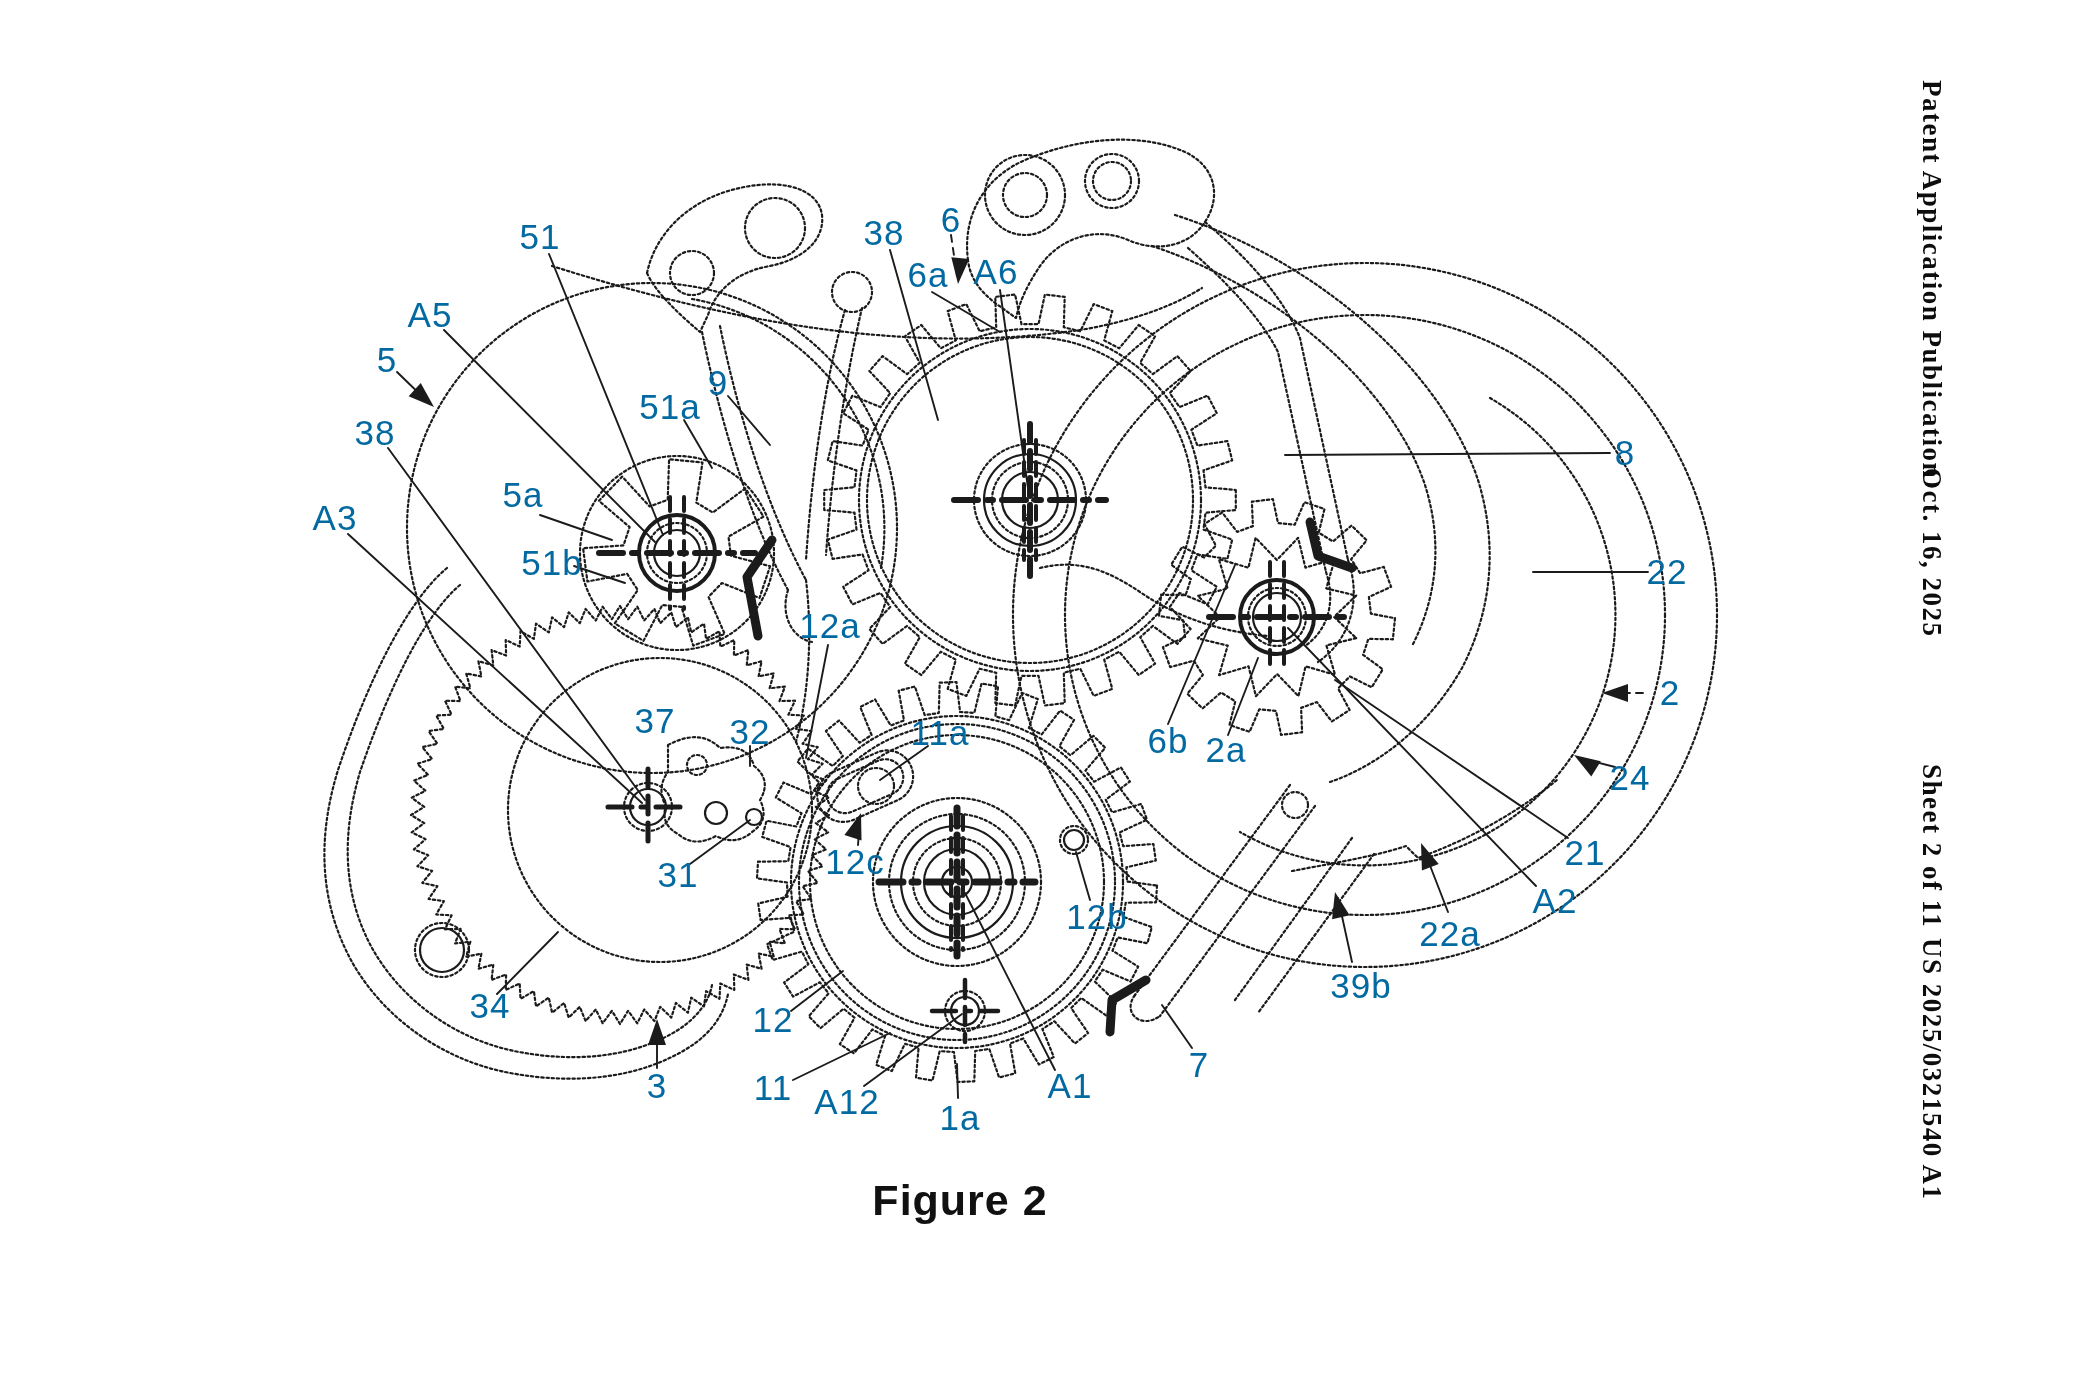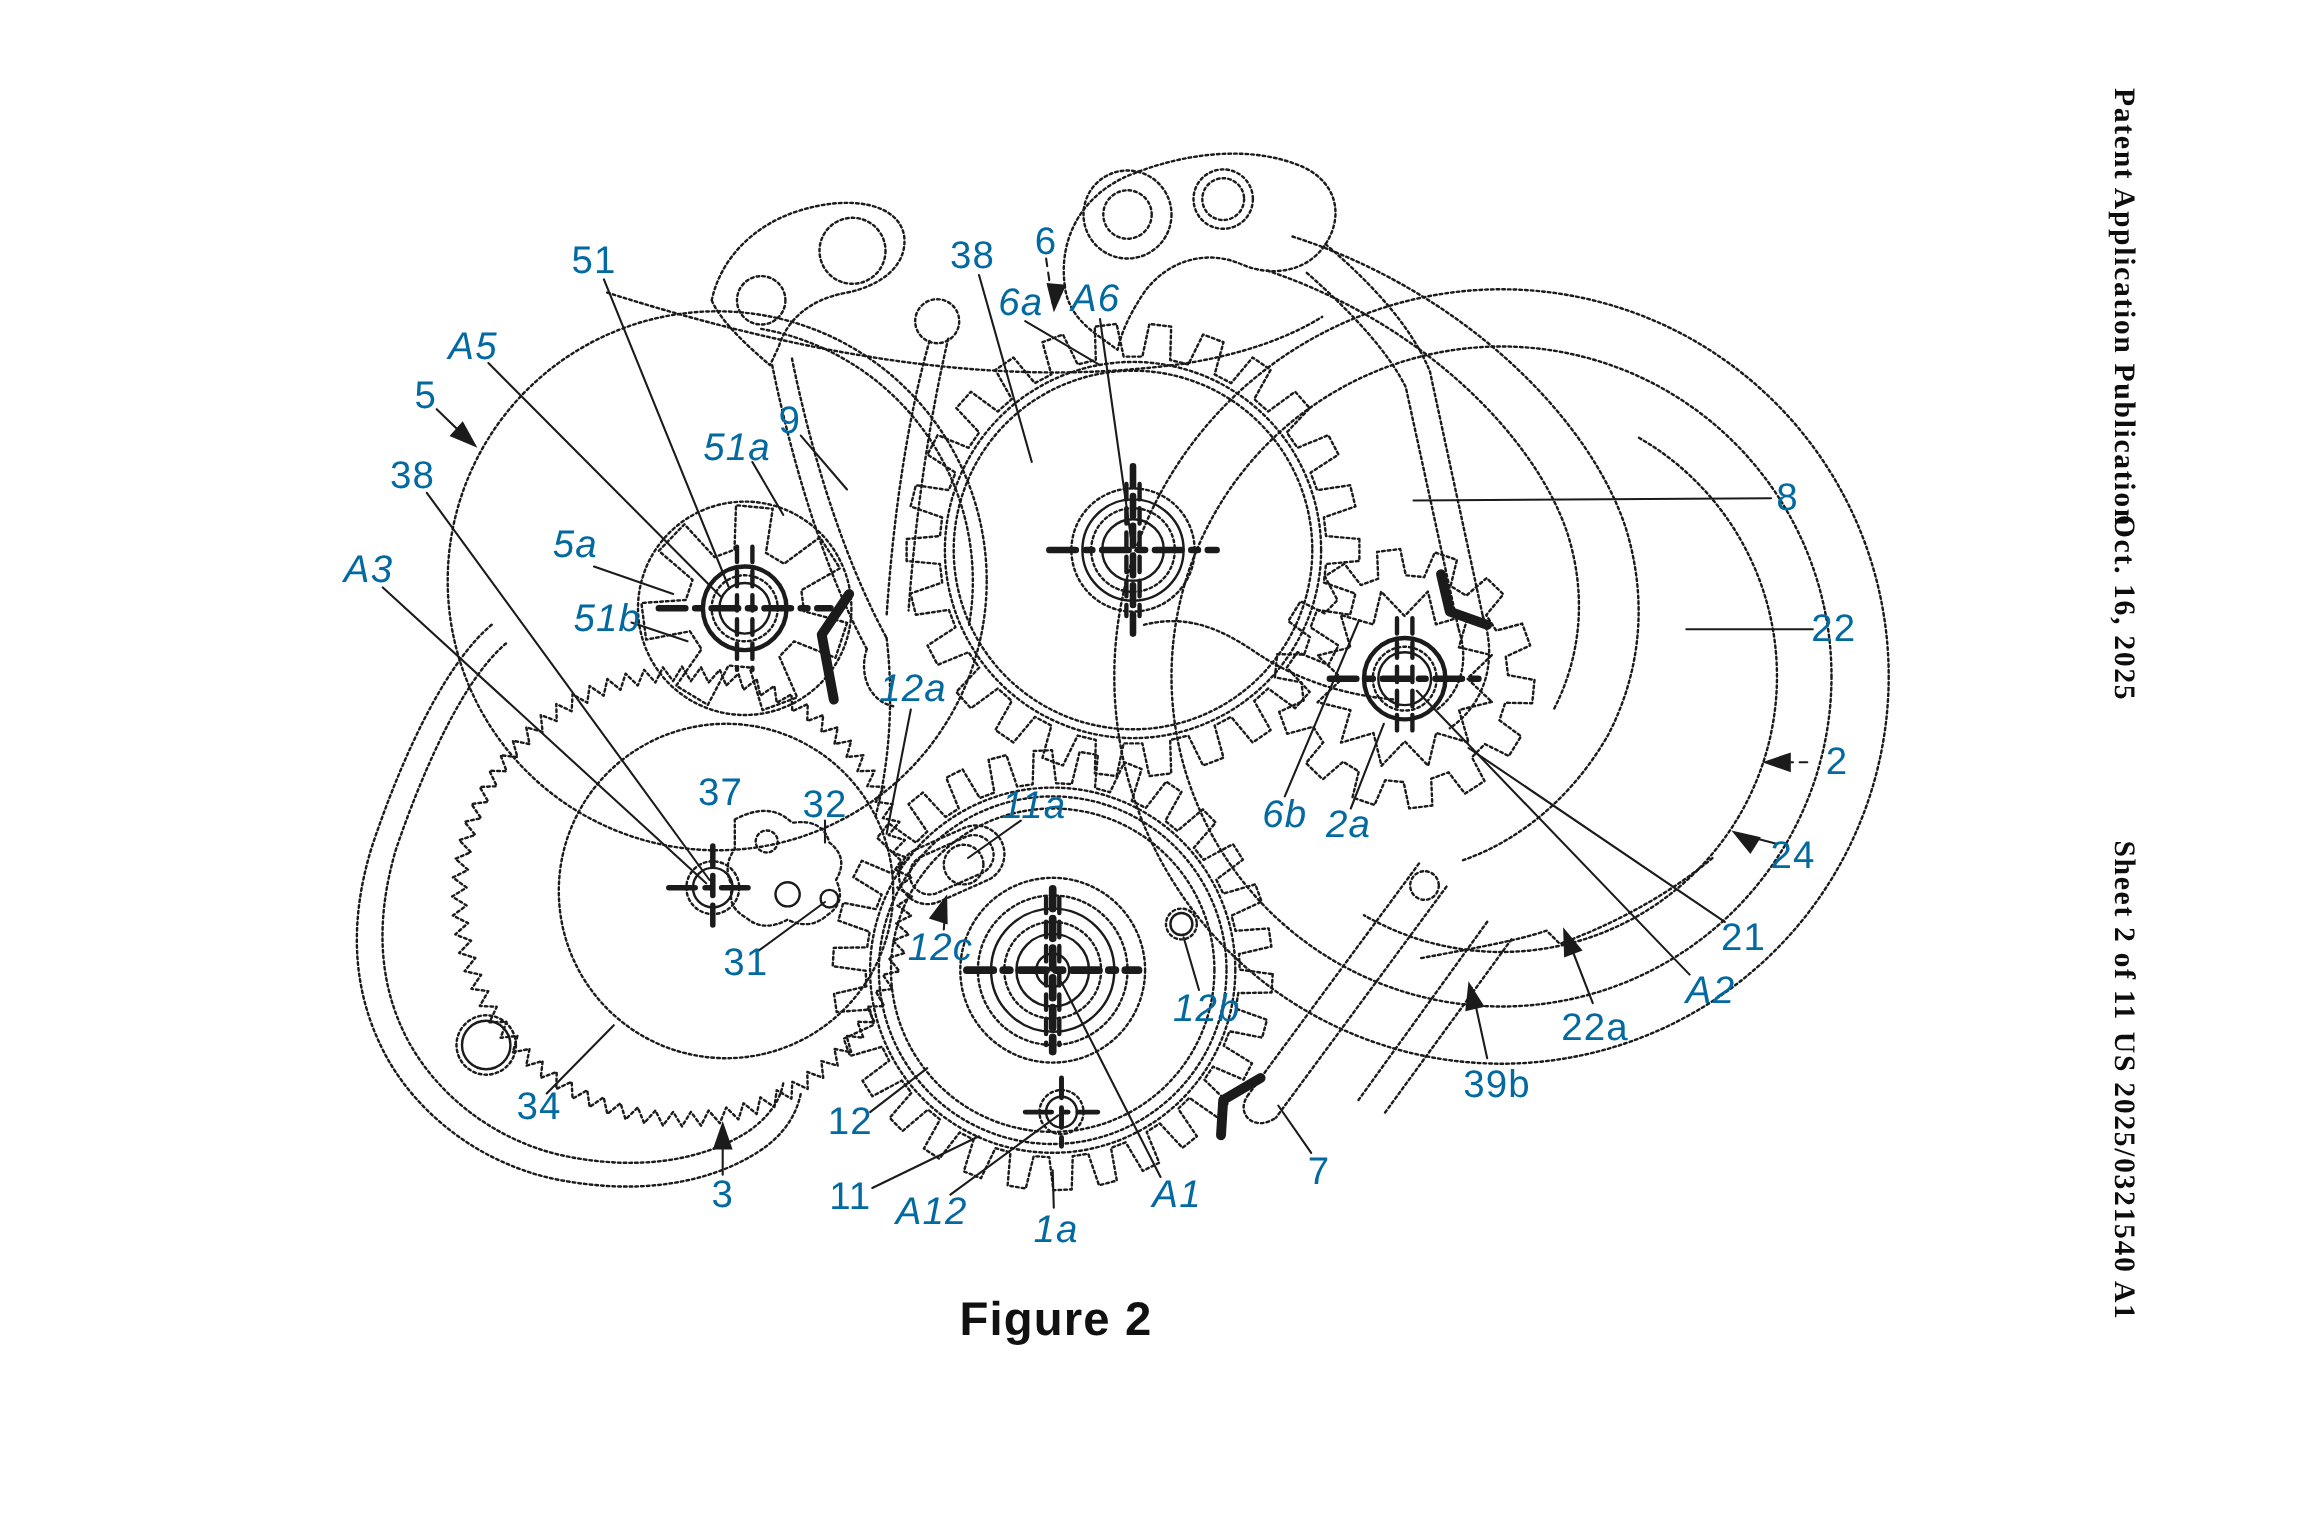--- a/index.html
+++ b/index.html
@@ -1,21 +1,21 @@
 <!DOCTYPE html>
 <html><head>
 <meta charset="utf-8">
 <style>
   html,body{margin:0;padding:0;background:#e8e8e8;}
   .canvas{position:relative;width:2100px;height:1400px;background:#ffffff;overflow:hidden;
           font-family:"Liberation Sans",sans-serif;}
   svg{position:absolute;left:0;top:0;}
   .lbl{position:absolute;transform:translate(-50%,-50%);font-size:35px;color:#0369a1;
        white-space:nowrap;letter-spacing:1px;}
-  .it{font-style:italic;}
+  .it{}
   .ul{text-underline-offset:7px;}
   .caption{position:absolute;transform:translate(-50%,-50%);font-weight:bold;font-size:43px;
            color:#111;letter-spacing:1px;}
   .vh{position:absolute;writing-mode:vertical-rl;font-family:"Liberation Serif",serif;
       font-weight:bold;font-size:27px;color:#0d0d0d;letter-spacing:1.5px;left:1916px;}
 </style>
 </head>
 <body>
 
 <div class="canvas">

